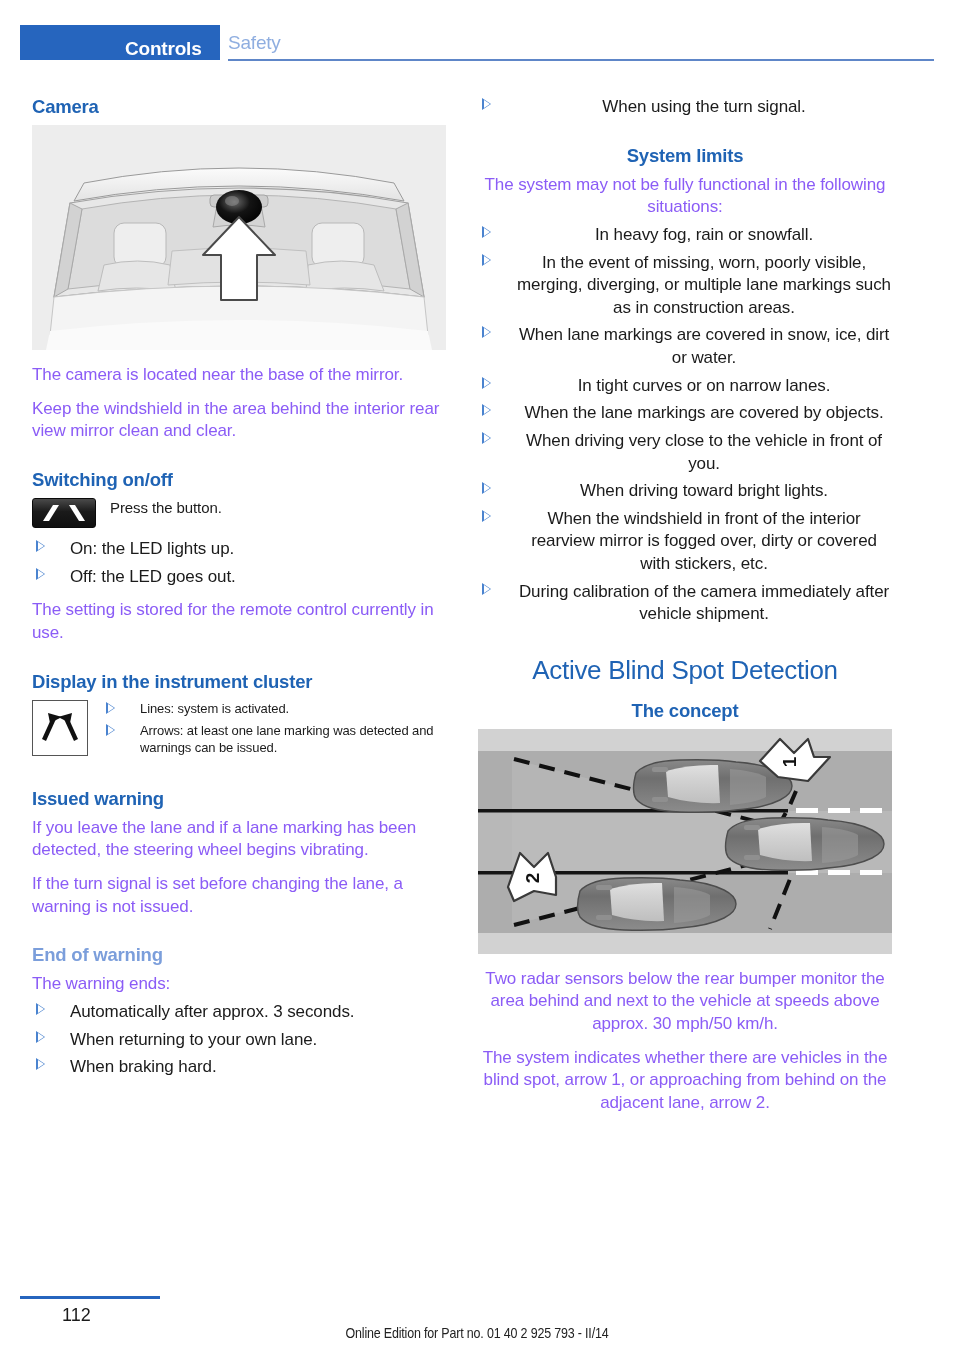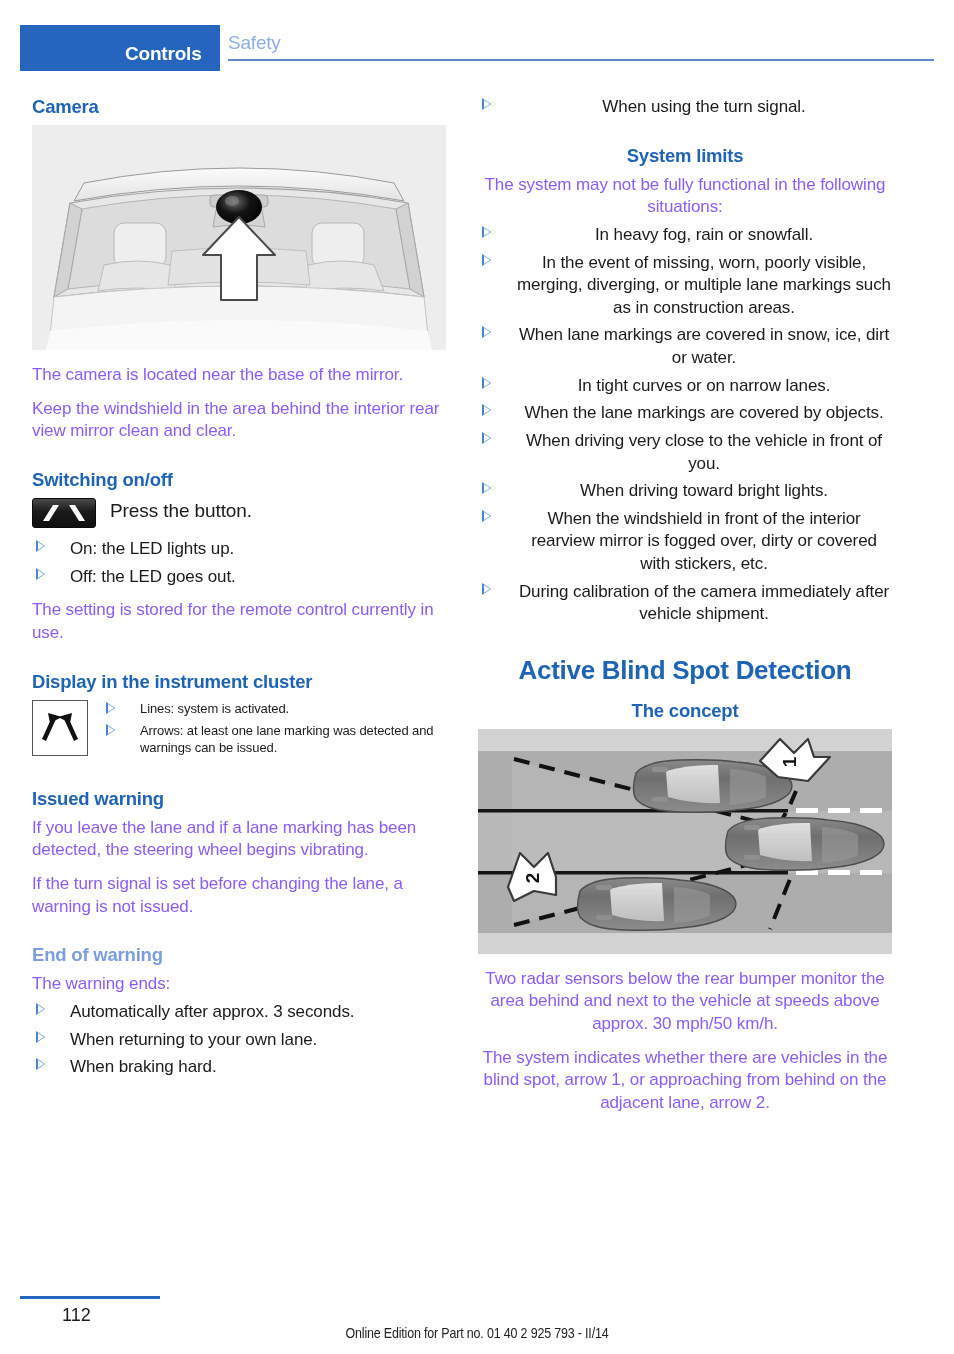--- a/index.html
+++ b/index.html
@@ -21,21 +21,21 @@
 
   
   .header {
     position: absolute;
     top: 25px; left: 0; right: 0;
     height: 35px;
   }
   .tab-active {
     position: absolute;
     left: 20px; top: 0;
-    height: 46px;
+    height: 35px;
     background: #2665BE;
     color: #ffffff;
     font-size: 19px;
     font-weight: bold;
     display: flex;
     align-items: center;
     padding: 12px 18px 0 105px;
     letter-spacing: -0.2px;
   }
   .tab-inactive {
@@ -64,21 +64,21 @@
     top: 96px;
     width: 414px;
   }
   .col-left  { left: 32px; }
   .col-right { left: 478px; text-align: center; }
 
   
   h1.chapter {
     color: #1F63B4;
     font-size: 26px;
-    font-weight: bold;
+    font-weight: normal;
     letter-spacing: -0.3px;
     margin: 30px 0 14px 0;
     line-height: 1.15;
   }
   h2.section {
     color: #1F63B4;
     font-size: 18.5px;
     font-weight: bold;
     letter-spacing: -0.2px;
     margin: 0 0 7px 0;
@@ -148,21 +148,21 @@
   .fig-blind  { height: 225px; margin-top: 4px; }
 
   
   .icon-row {
     display: flex;
     align-items: flex-start;
     margin-bottom: 10px;
   }
   .icon-row .icon-slot { flex: 0 0 auto; }
   .icon-row .icon-text {
-    font-size: 19px;
+    font-size: 15px;
     line-height: 1.33;
     color: #1b1b1b;
     letter-spacing: -0.1px;
   }
 
   .btn-icon {
     width: 64px; height: 30px;
     background: linear-gradient(#4a4a4a, #1a1a1a 45%, #101010);
     border-radius: 3px;
     border: 1px solid #0a0a0a;

